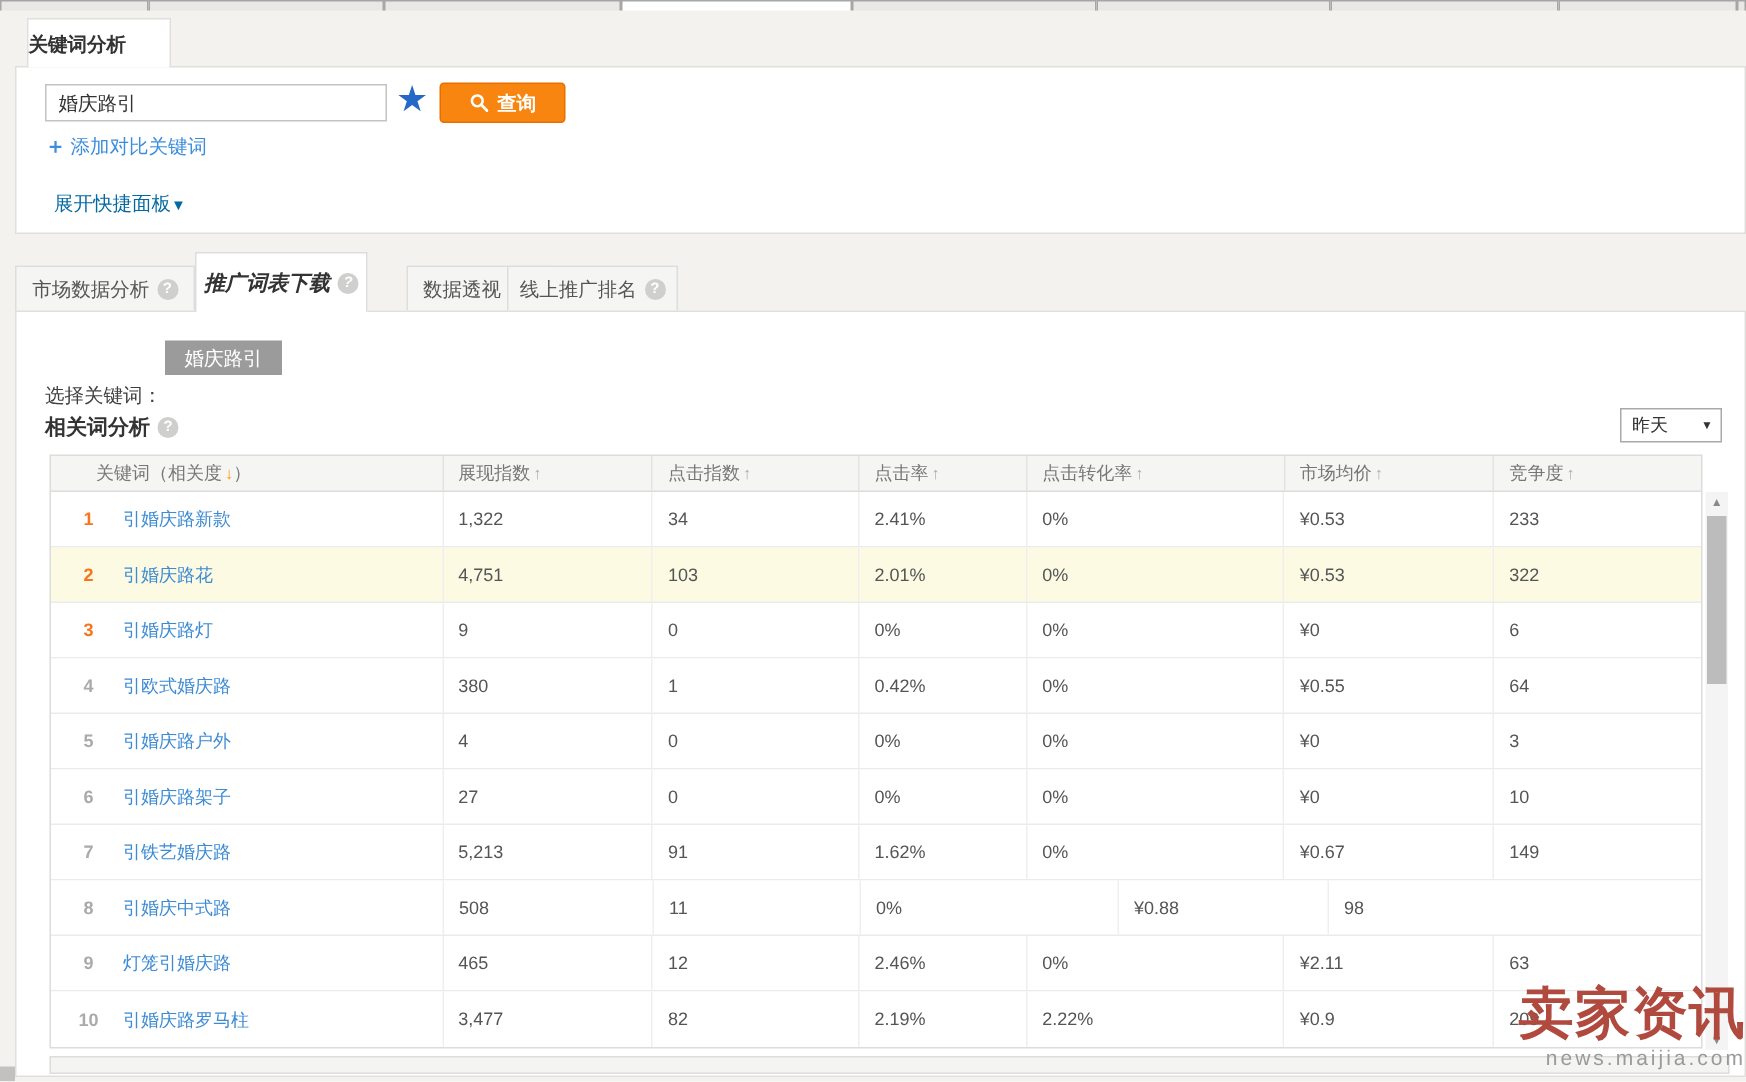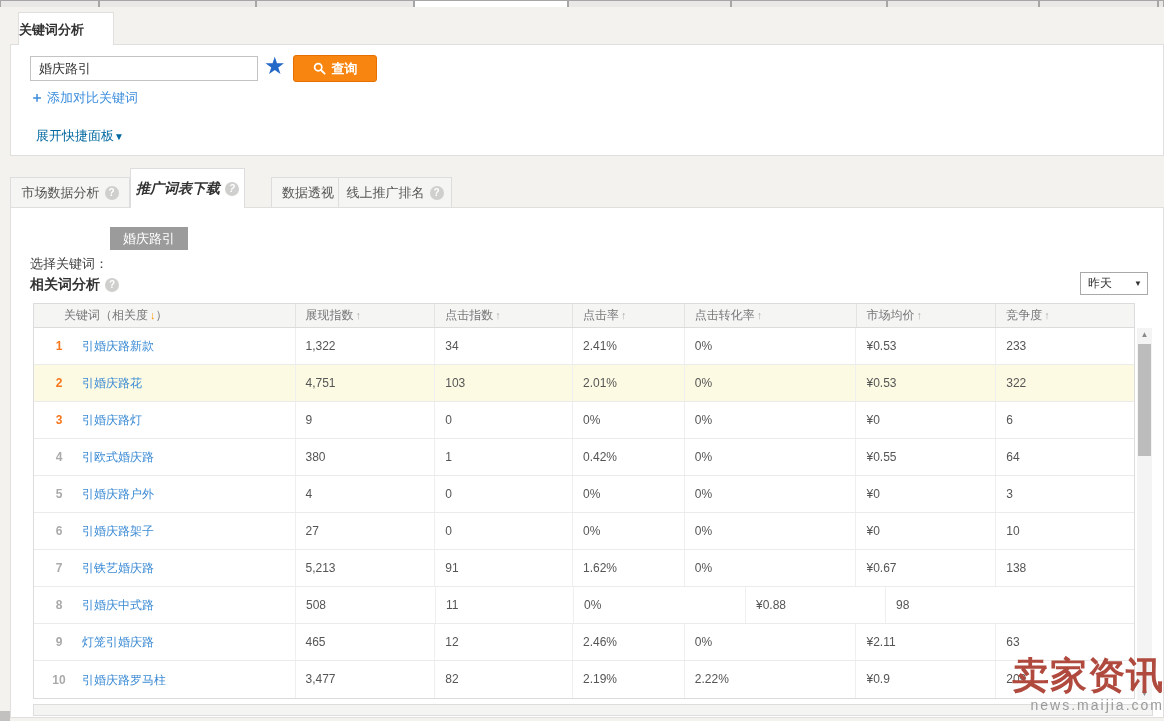--- a/index.html
+++ b/index.html
@@ -230,21 +230,21 @@
         <div class="tr">
           <div class="td c0">
             <span class="rank">7</span>
             <a class="kw-link">引铁艺婚庆路</a>
           </div>
           <div class="td c1">5,213</div>
           <div class="td c2">91</div>
           <div class="td c3">1.62%</div>
           <div class="td c4">0%</div>
           <div class="td c5">¥0.67</div>
-          <div class="td c6">138</div>
+          <div class="td c6">149</div>
         </div>
         <div class="tr">
           <div class="td c0">
             <span class="rank">8</span>
             <a class="kw-link">引婚庆中式路</a>
           </div>
           <div class="td c1">508</div>
           <div class="td c2">11</div>
           <div class="td c4">0%</div>
           <div class="td c5">¥0.88</div>

